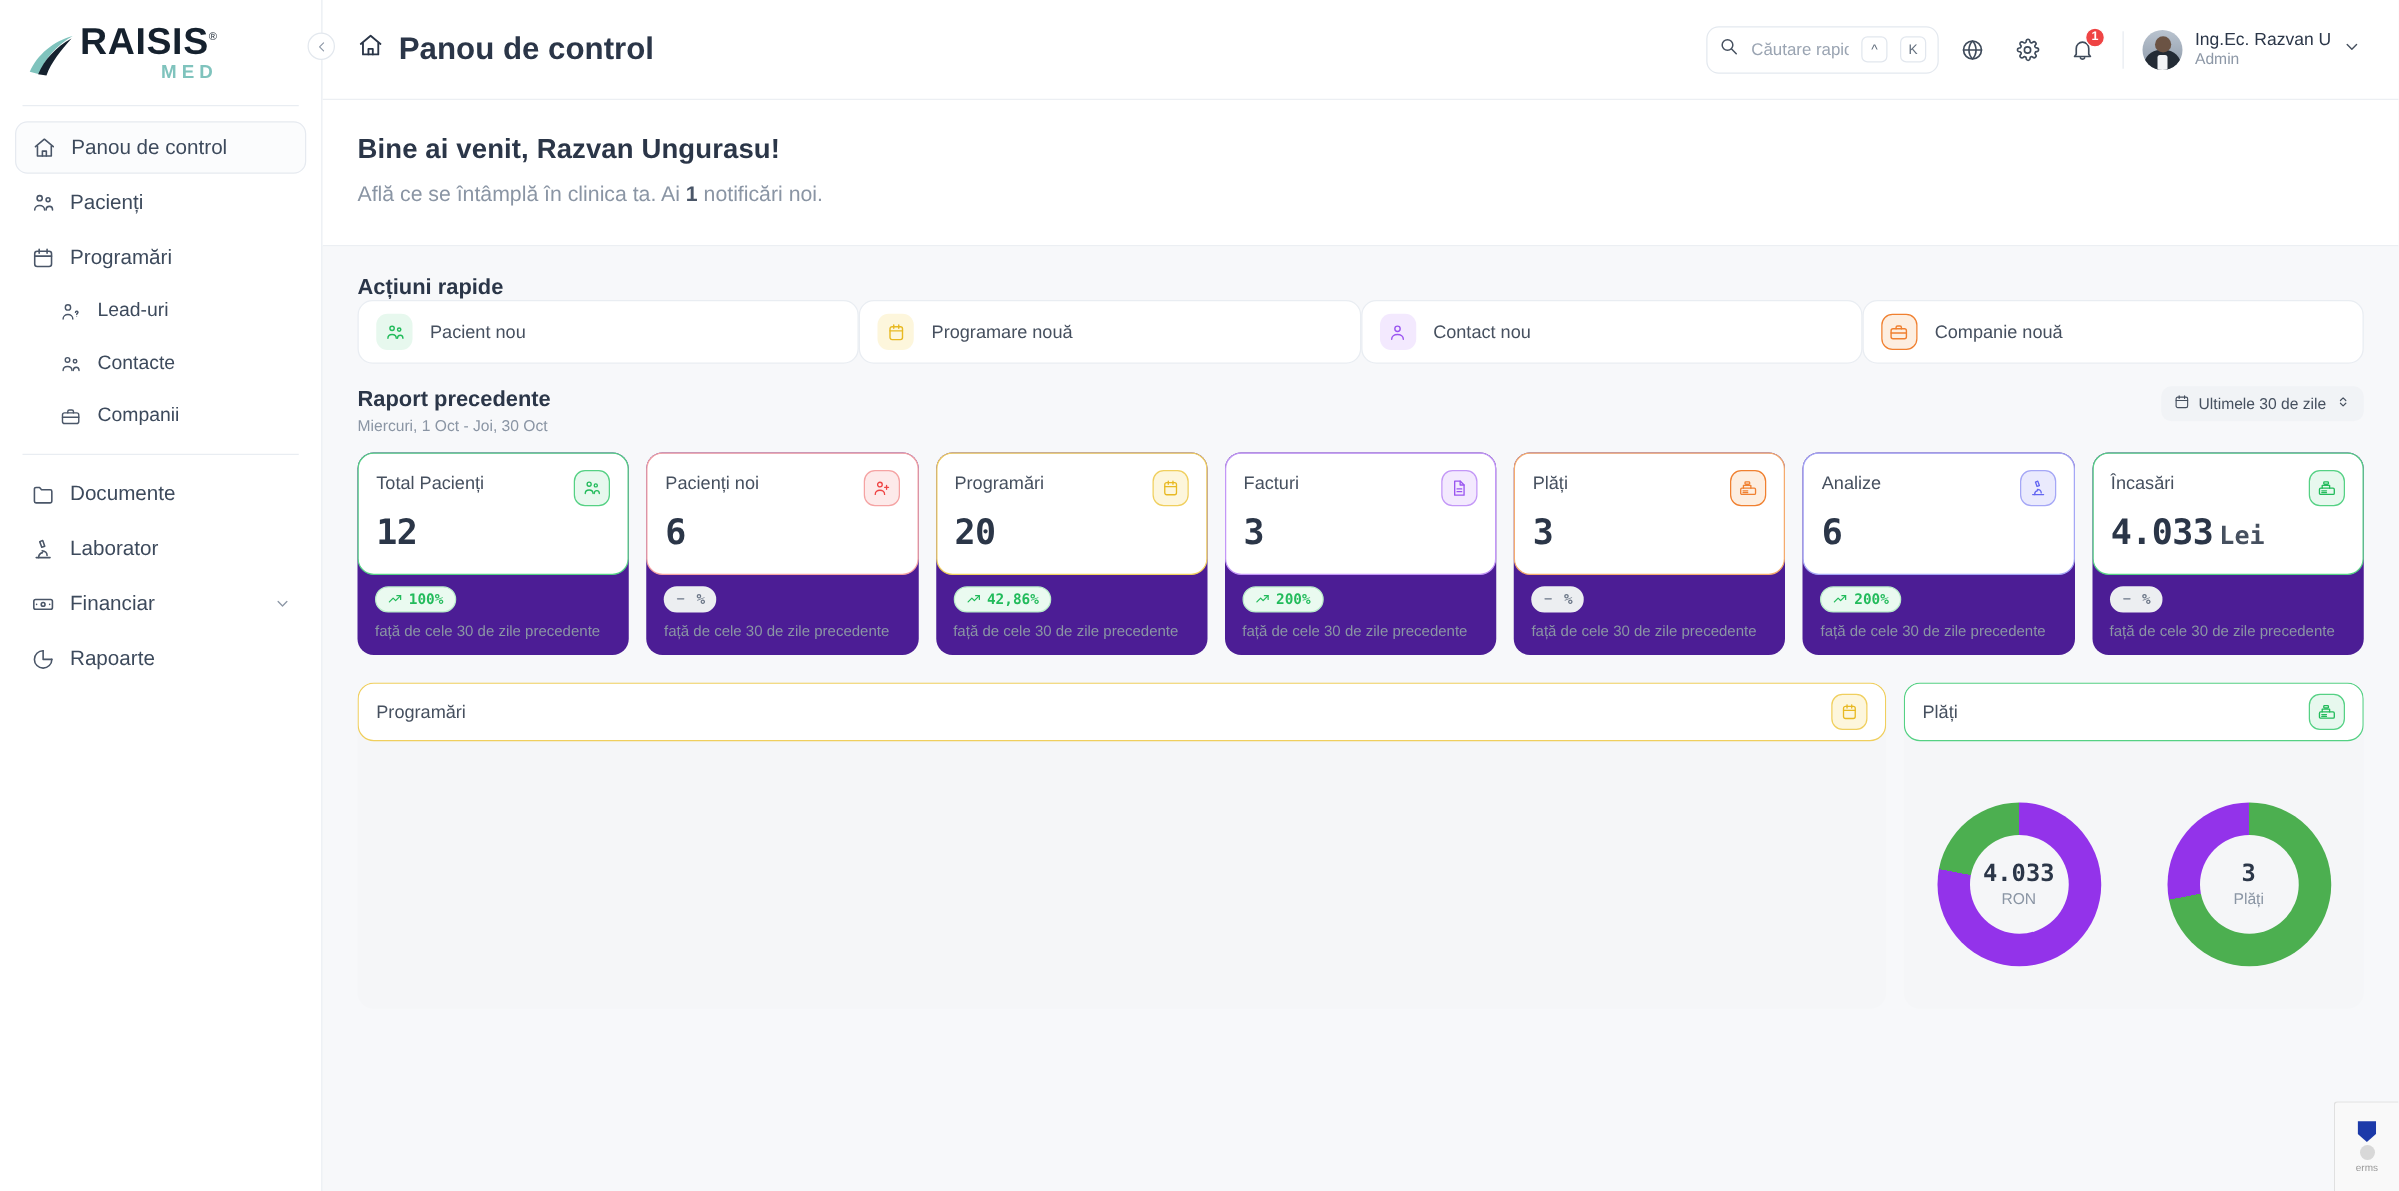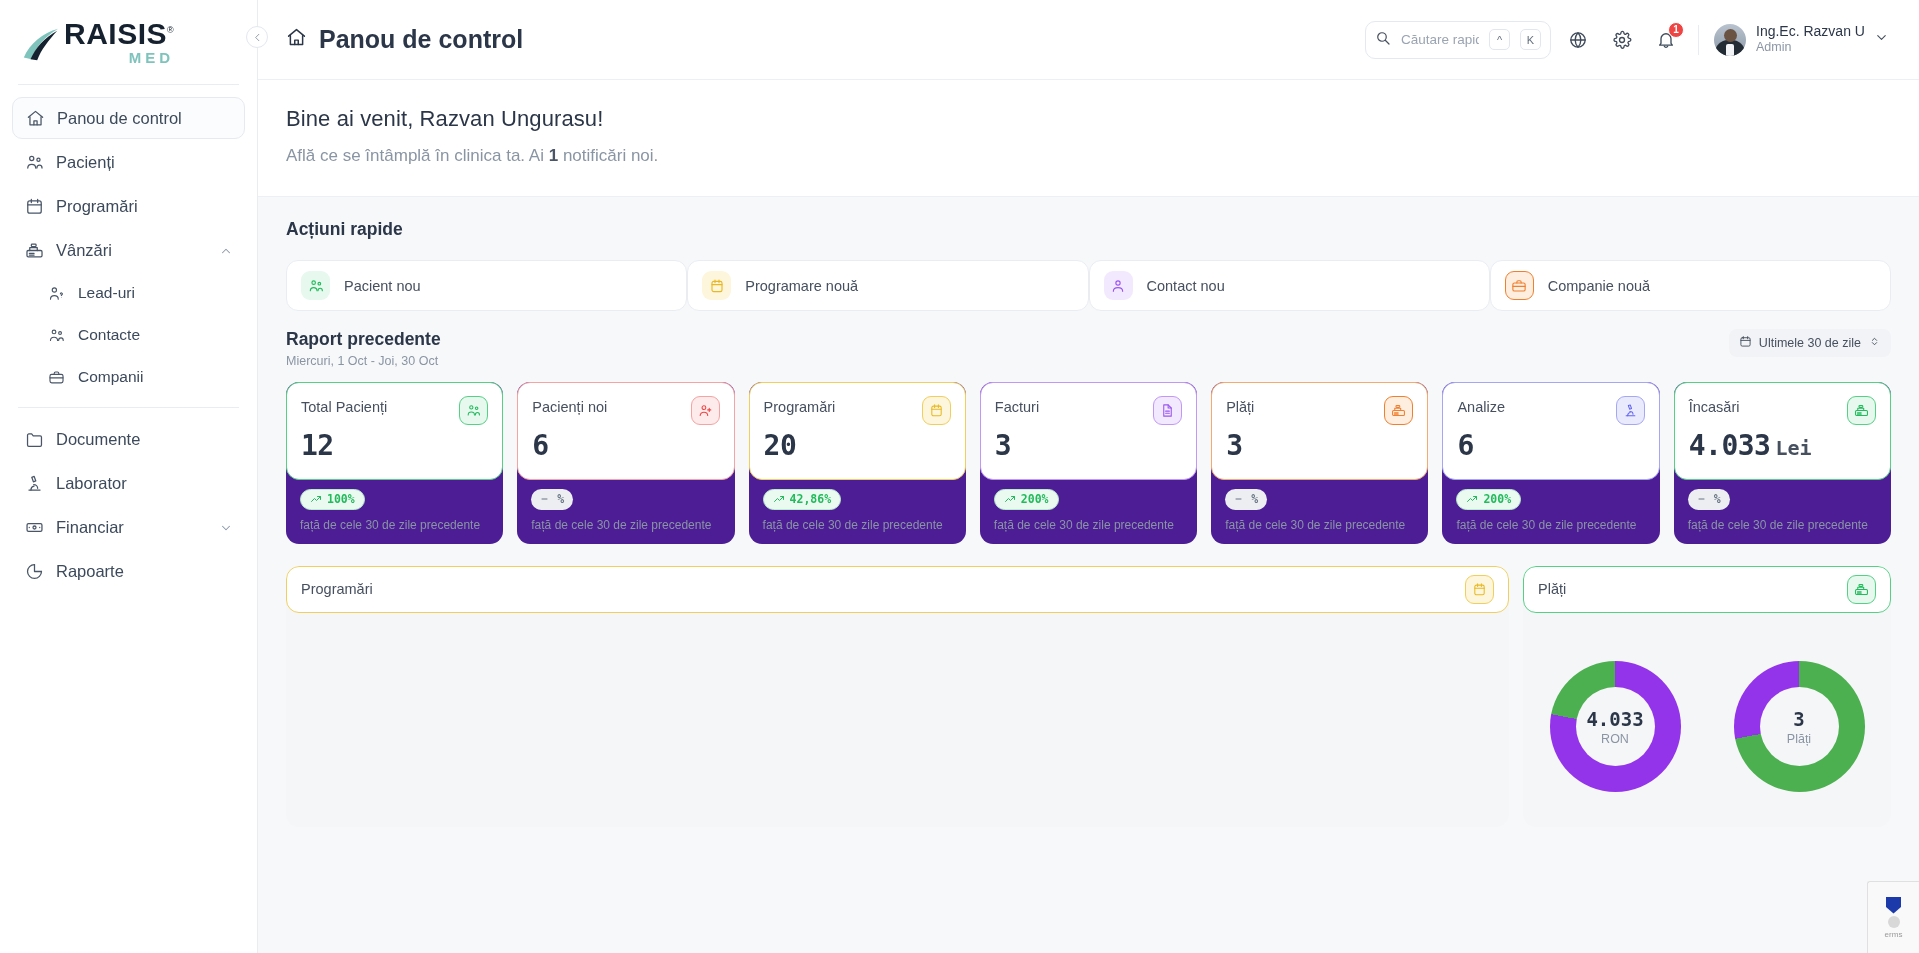--- a/index.html
+++ b/index.html
@@ -88,28 +88,28 @@
   .avatar .sh { position: absolute; width: 8px; height: 12px; background: #f2f4f7; left: 12px; bottom: 0; border-radius: 2px 2px 0 0;}
   .user-meta { display: flex; flex-direction: column; line-height: 1.25; }
   .user-name { font-size: 14px; color: #2b3648; font-weight: 500; max-width: 108px; overflow: hidden; white-space: nowrap; }
   .user-role { font-size: 12.5px; color: #8c97a6; }
   .chev svg { width: 15px; height: 15px; stroke: #46505f; fill: none; stroke-width: 1.8; stroke-linecap: round; stroke-linejoin: round; }
 
   .scrollarea { flex: 1; overflow: hidden; position: relative; }
 
   
   .welcome { background: #fff; padding: 26px 28px 30px 28px; border-bottom: 1px solid #eceff3; }
-  .welcome h1 { font-size: 22px; font-weight: 400; color: #2b3648; letter-spacing: .1px; }
+  .welcome h1 { font-size: 22px; font-weight: 700; color: #2b3648; letter-spacing: .1px; }
   .welcome p { font-size: 17px; color: #8a95a4; margin-top: 14px; }
   .welcome p b { color: #4a5668; font-weight: 700; }
 
   
   .section { padding: 22px 28px 0 28px; }
   .sec-title { font-size: 17.5px; font-weight: 700; color: #2b3648; }
-  .qa-row { display: flex; margin-top: 20px; }
+  .qa-row { display: flex; }
   .qa-card {
     flex: 1; height: 51px; background: #fff; border: 1px solid #e9edf2; border-radius: 12px;
     display: flex; align-items: center; gap: 14px; padding: 0 14px; cursor: pointer;
   }
   .qa-ico { width: 29px; height: 29px; border-radius: 9px; display: flex; align-items: center; justify-content: center; flex: 0 0 29px; }
   .qa-ico svg { width: 16px; height: 16px; fill: none; stroke-width: 1.7; stroke-linecap: round; stroke-linejoin: round; }
   .qa-label { font-size: 14.5px; color: #46505f; }
 
   
   .ar-head { display: flex; align-items: flex-start; padding: 18px 28px 0 28px; }
@@ -235,34 +235,20 @@
       <div class="nav-item">
         <span class="ico">
           <svg viewBox="0 0 24 24">
               <rect x="3.5" y="5" width="17" height="15.5" rx="2.5"></rect>
               <path d="M8 3v4M16 3v4M3.5 10h17"></path>
             </svg>
         </span>
         <span>Programări</span>
       </div>
 
-      <div class="nav-item">
-        <span class="ico">
-          <svg viewBox="0 0 24 24">
-              <rect x="2.5" y="12" width="19" height="8" rx="1.6"></rect>
-              <path d="M6 12V8.5h9.5V12"></path>
-              <rect x="8" y="4" width="6" height="3" rx="1"></rect>
-              <path d="M5.5 15.5h6M5.5 17.8h6"></path>
-            </svg>
-        </span>
-        <span>Vânzări</span>
-        <span class="caret"><svg viewBox="0 0 24 24">
-              <path d="M6 15l6-6 6 6"></path>
-            </svg></span>
-      </div>
 
       <div class="nav-sub">
         <div class="nav-item">
           <span class="ico">
             <svg viewBox="0 0 24 24">
                 <circle cx="9" cy="7" r="3"></circle>
                 <path d="M3.5 20c0-3 2.5-5 5.5-5s5.5 2 5.5 5"></path>
                 <path d="M17.5 12.5c.2-1 1.1-1.5 1.9-1.2.9.3 1.2 1.4.5 2.1-.5.5-1 .7-1 1.5"></path>
                 <circle cx="18.9" cy="17.2" r=".55" fill="#4a5668" stroke="none"></circle>
               </svg>

